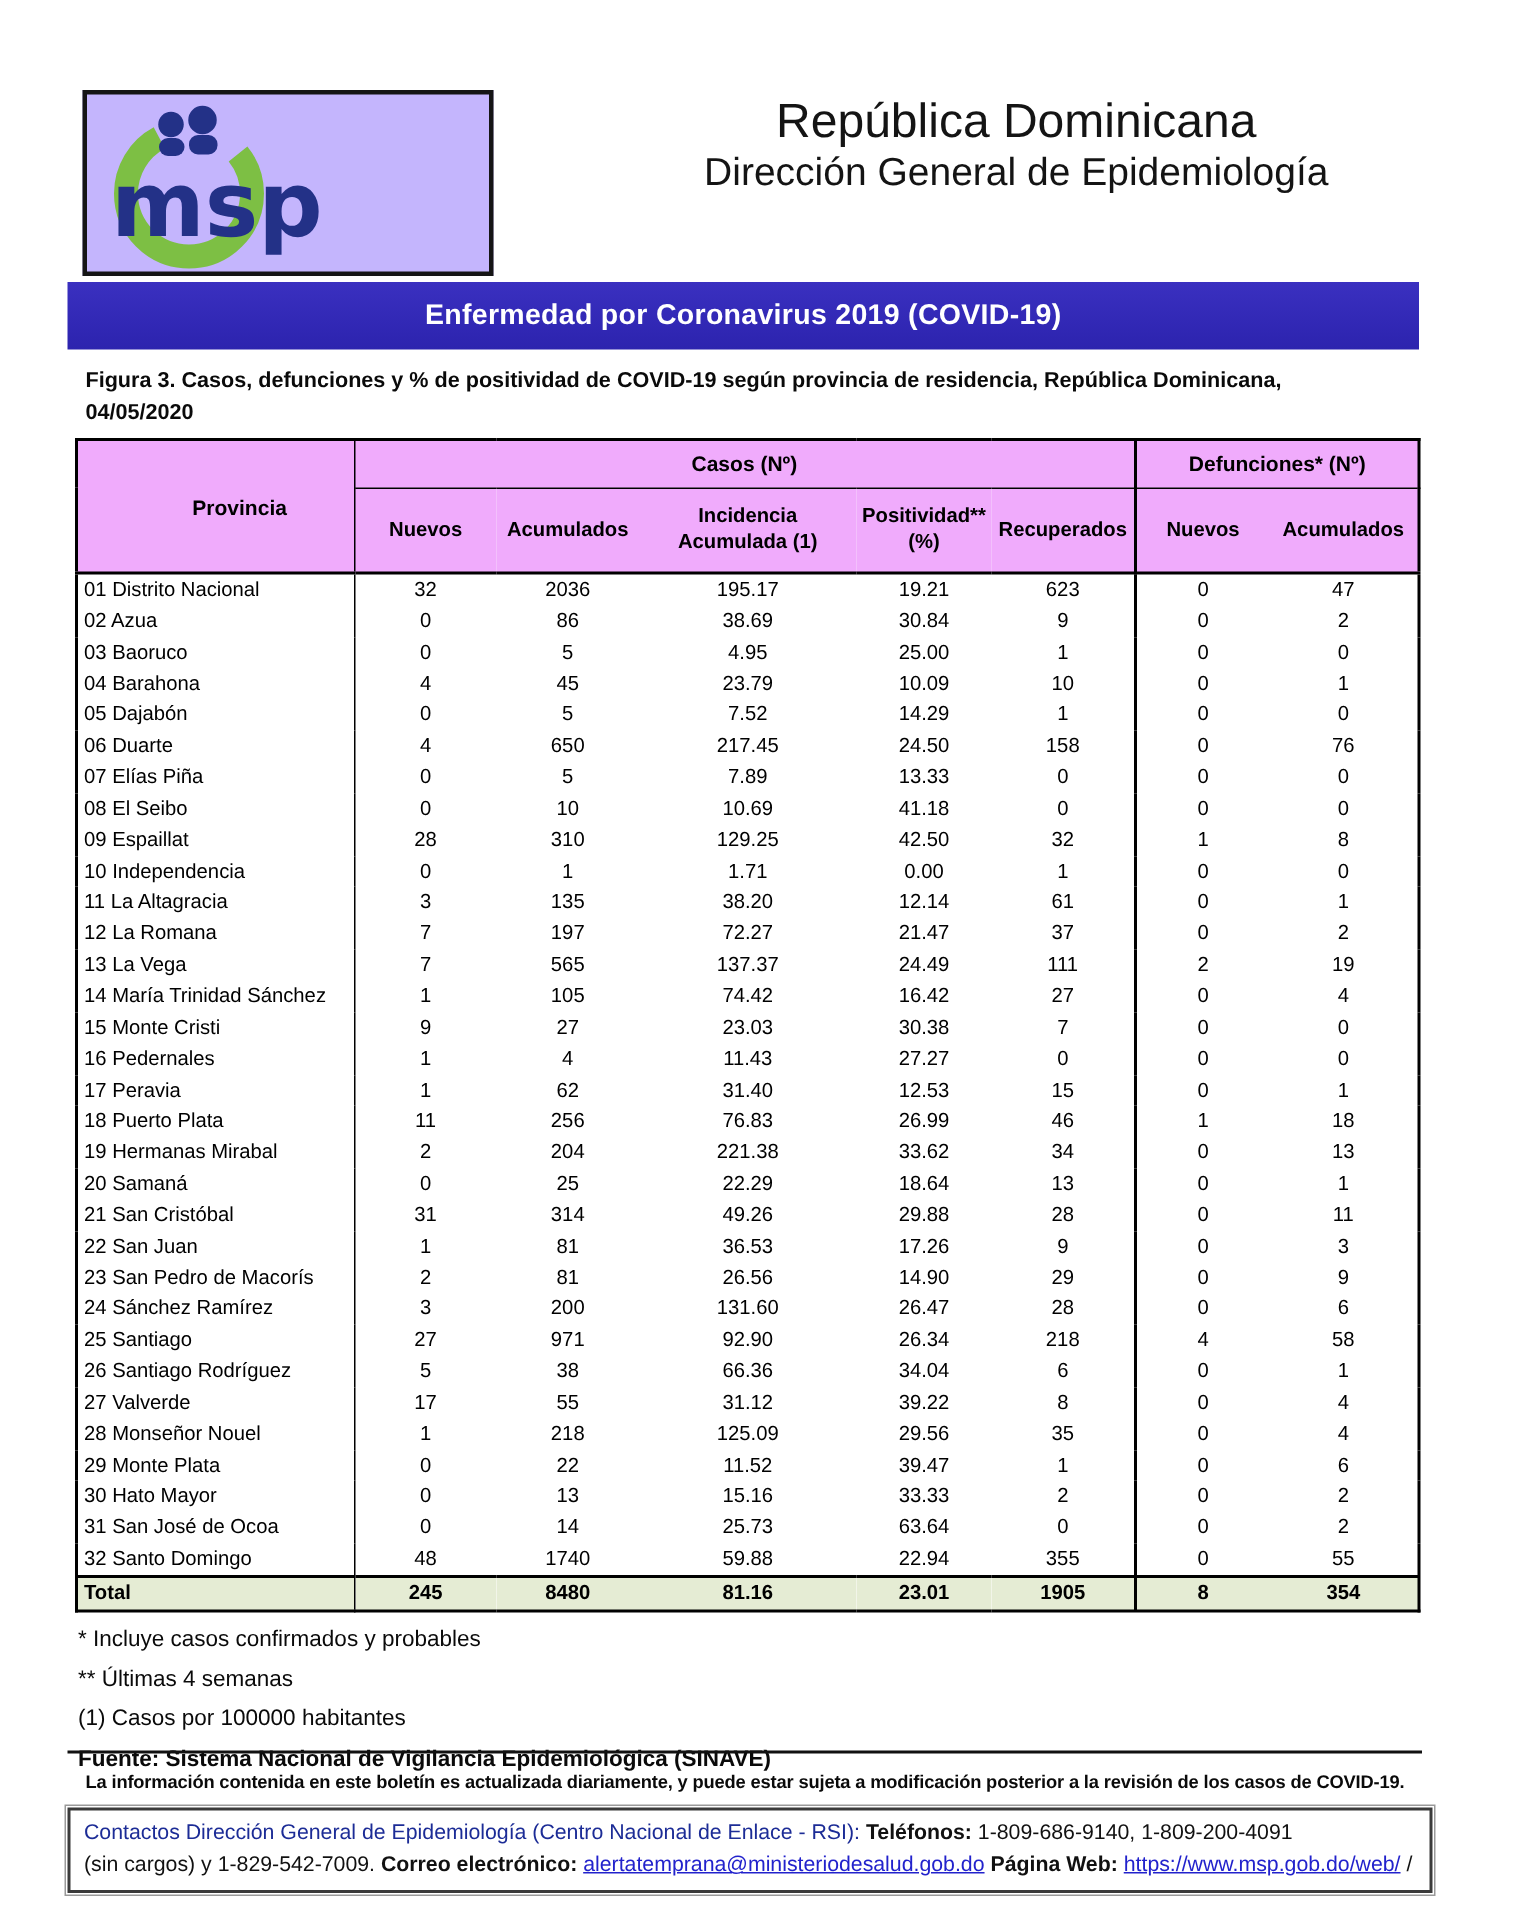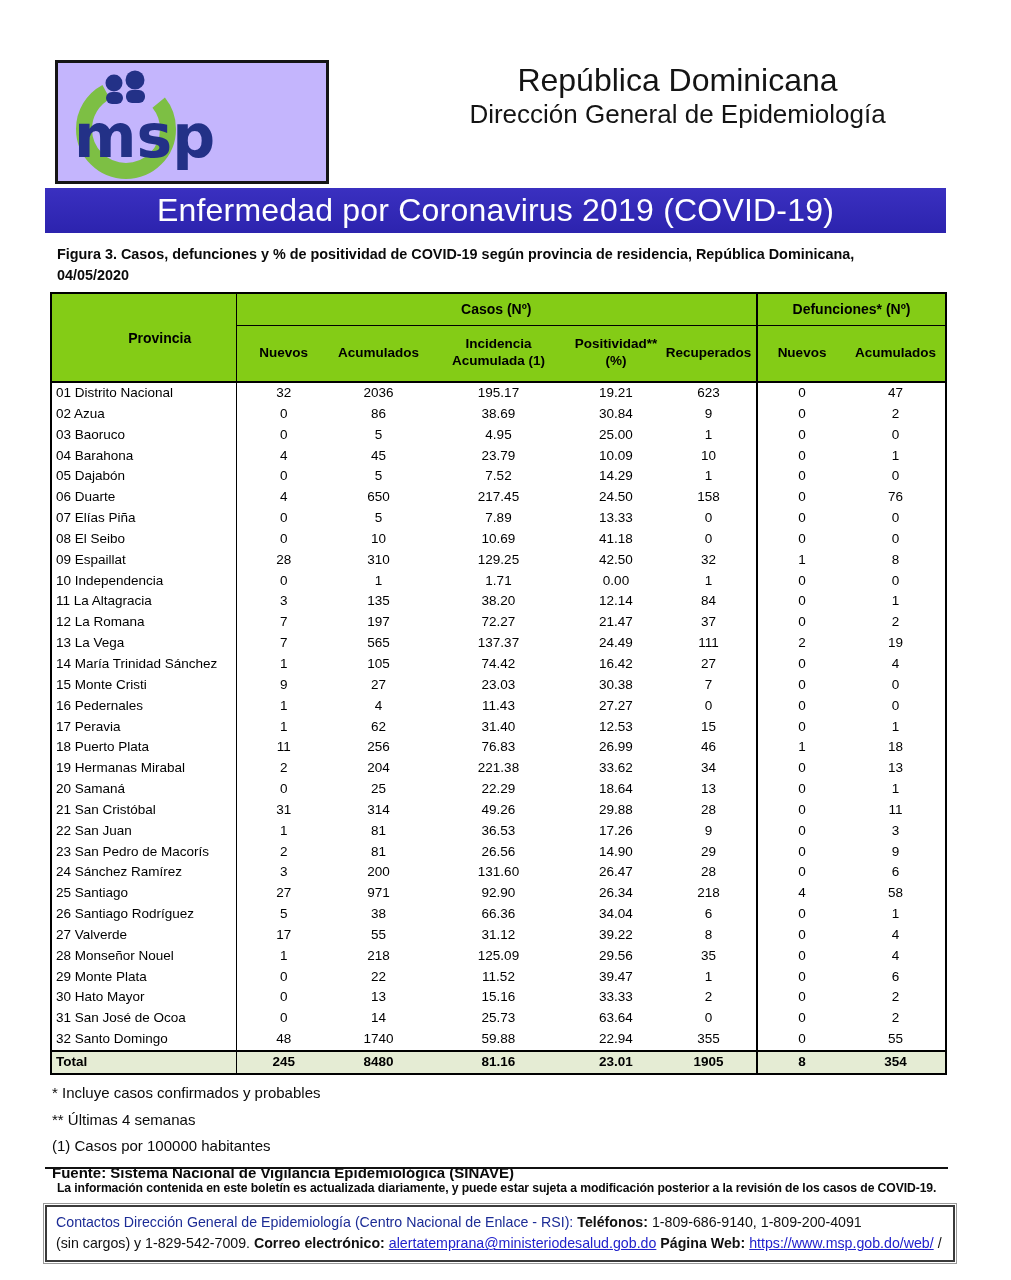--- a/index.html
+++ b/index.html
@@ -22,31 +22,31 @@
   .dept     { font-size:26px; line-height:1.2; }
   .bulletin-row { position:absolute; left:348px; top:146px; display:flex; align-items:baseline; white-space:nowrap; }
   .bulletin { color:#16168c; font-weight:bold; font-size:23px; }
   .hdr-meta { font-weight:bold; font-size:16.5px; color:#4d7c0f;margin-top:48px; }
   
   .banner {
     position:absolute; left:45px; top:188px; width:901px; height:45px;
     background:linear-gradient(180deg,#3a30c0 0%, #2c23ae 100%);
     display:flex; align-items:center; justify-content:center;
   }
-  .banner span { color:#fff; font-weight:normal; font-size:32px; letter-spacing:.2px; }
+  .banner span { color:#fff; font-weight:bold; font-size:19px; letter-spacing:.2px; }
   
   .caption { position:absolute; left:57px; top:244px; width:895px; font-weight:bold; font-size:14.4px; line-height:1.45; color:#0a0a0a; }
   
   table.covid {
     position:absolute; left:50px; top:292px; width:895px;
     border-collapse:collapse; table-layout:fixed;
     font-size:13.5px;
   }
   table.covid { border:2.5px solid #000; }
-  thead th { background:#84cc16; font-weight:bold; text-align:center; vertical-align:middle; }
+  thead th { background:#f0abfc; font-weight:bold; text-align:center; vertical-align:middle; }
   .th-prov  { border-right:1.5px solid #000; border-bottom:2.5px solid #000; font-size:14px;padding-left:32px; }
   .th-casos { border-right:2px solid #000; border-bottom:1.5px solid #000; height:32px; font-size:14px; }
   .th-defun { border-bottom:1.5px solid #000; height:32px; font-size:14px; }
   .sub th { height:57px; border-bottom:2.5px solid #000; white-space:pre-line; line-height:1.25; }
   .sub th.gsep { border-right:2px solid #000; }
   tbody td, tfoot td { height:20.85px; line-height:20.85px; text-align:center; padding:0; white-space:nowrap; overflow:hidden; }
   tbody td:first-child, tfoot td:first-child { text-align:left; padding-left:4px; border-right:1.5px solid #000;margin-left:42px; }
   tbody td:nth-child(6), tfoot td:nth-child(6) { border-right:2px solid #000; }
   tfoot td { background:#e5ecd4; font-weight:bold; border-top:2.5px solid #000; }
   
@@ -227,21 +227,21 @@
         <td>1</td>
         <td>0</td>
         <td>0</td>
       </tr>
       <tr>
         <td>11 La Altagracia</td>
         <td>3</td>
         <td>135</td>
         <td>38.20</td>
         <td>12.14</td>
-        <td>84</td>
+        <td>61</td>
         <td>0</td>
         <td>1</td>
       </tr>
       <tr>
         <td>12 La Romana</td>
         <td>7</td>
         <td>197</td>
         <td>72.27</td>
         <td>21.47</td>
         <td>37</td>

